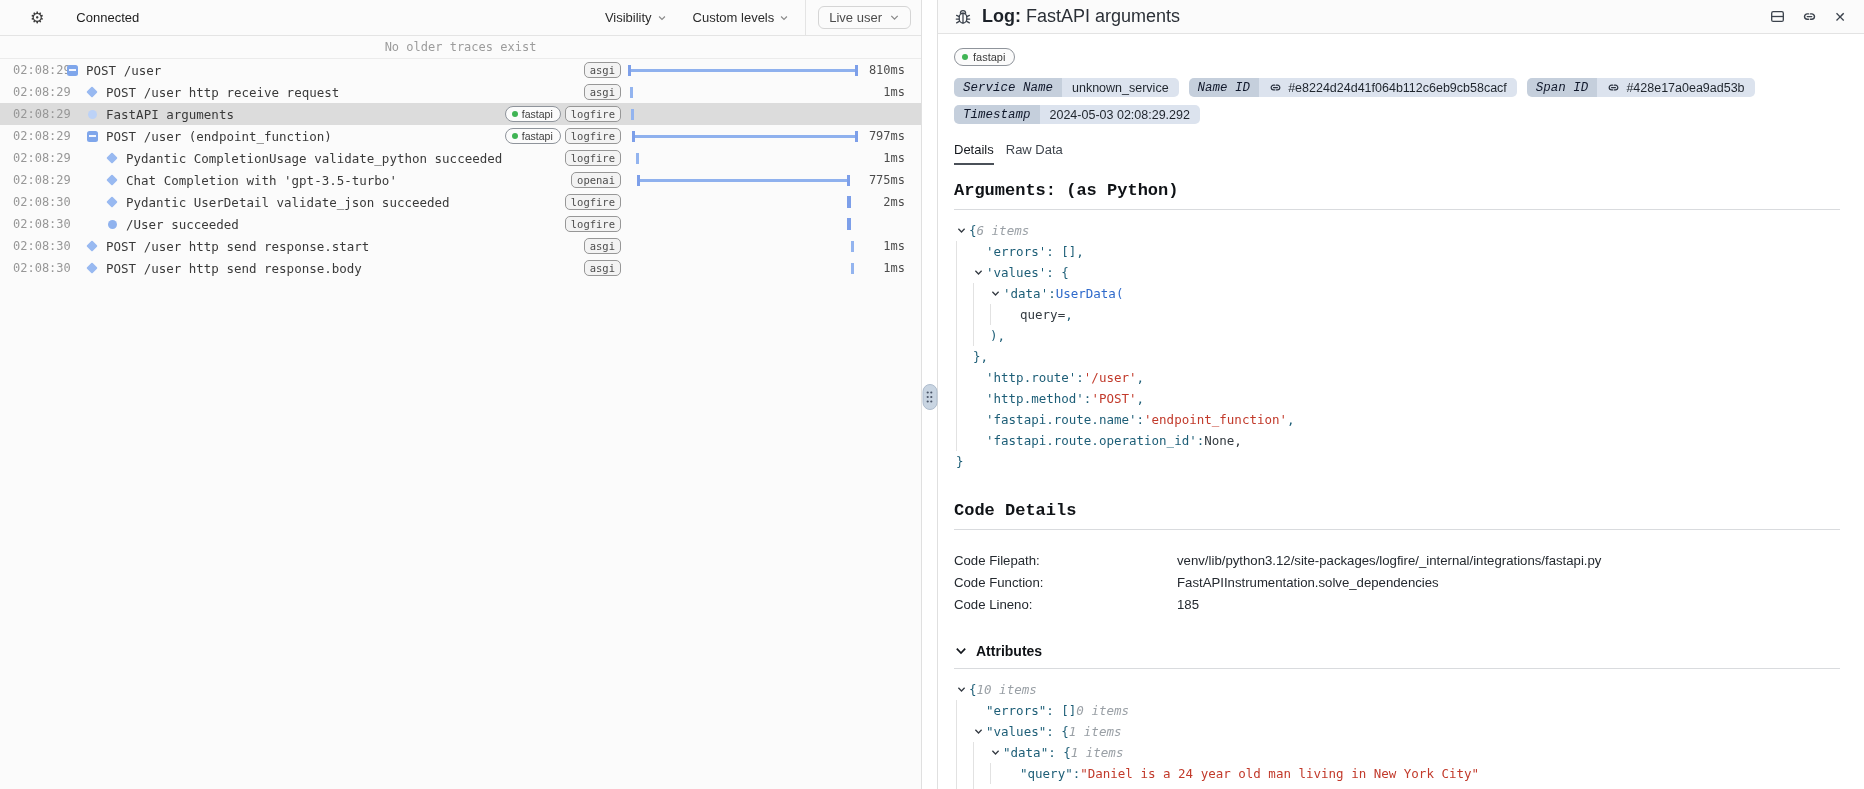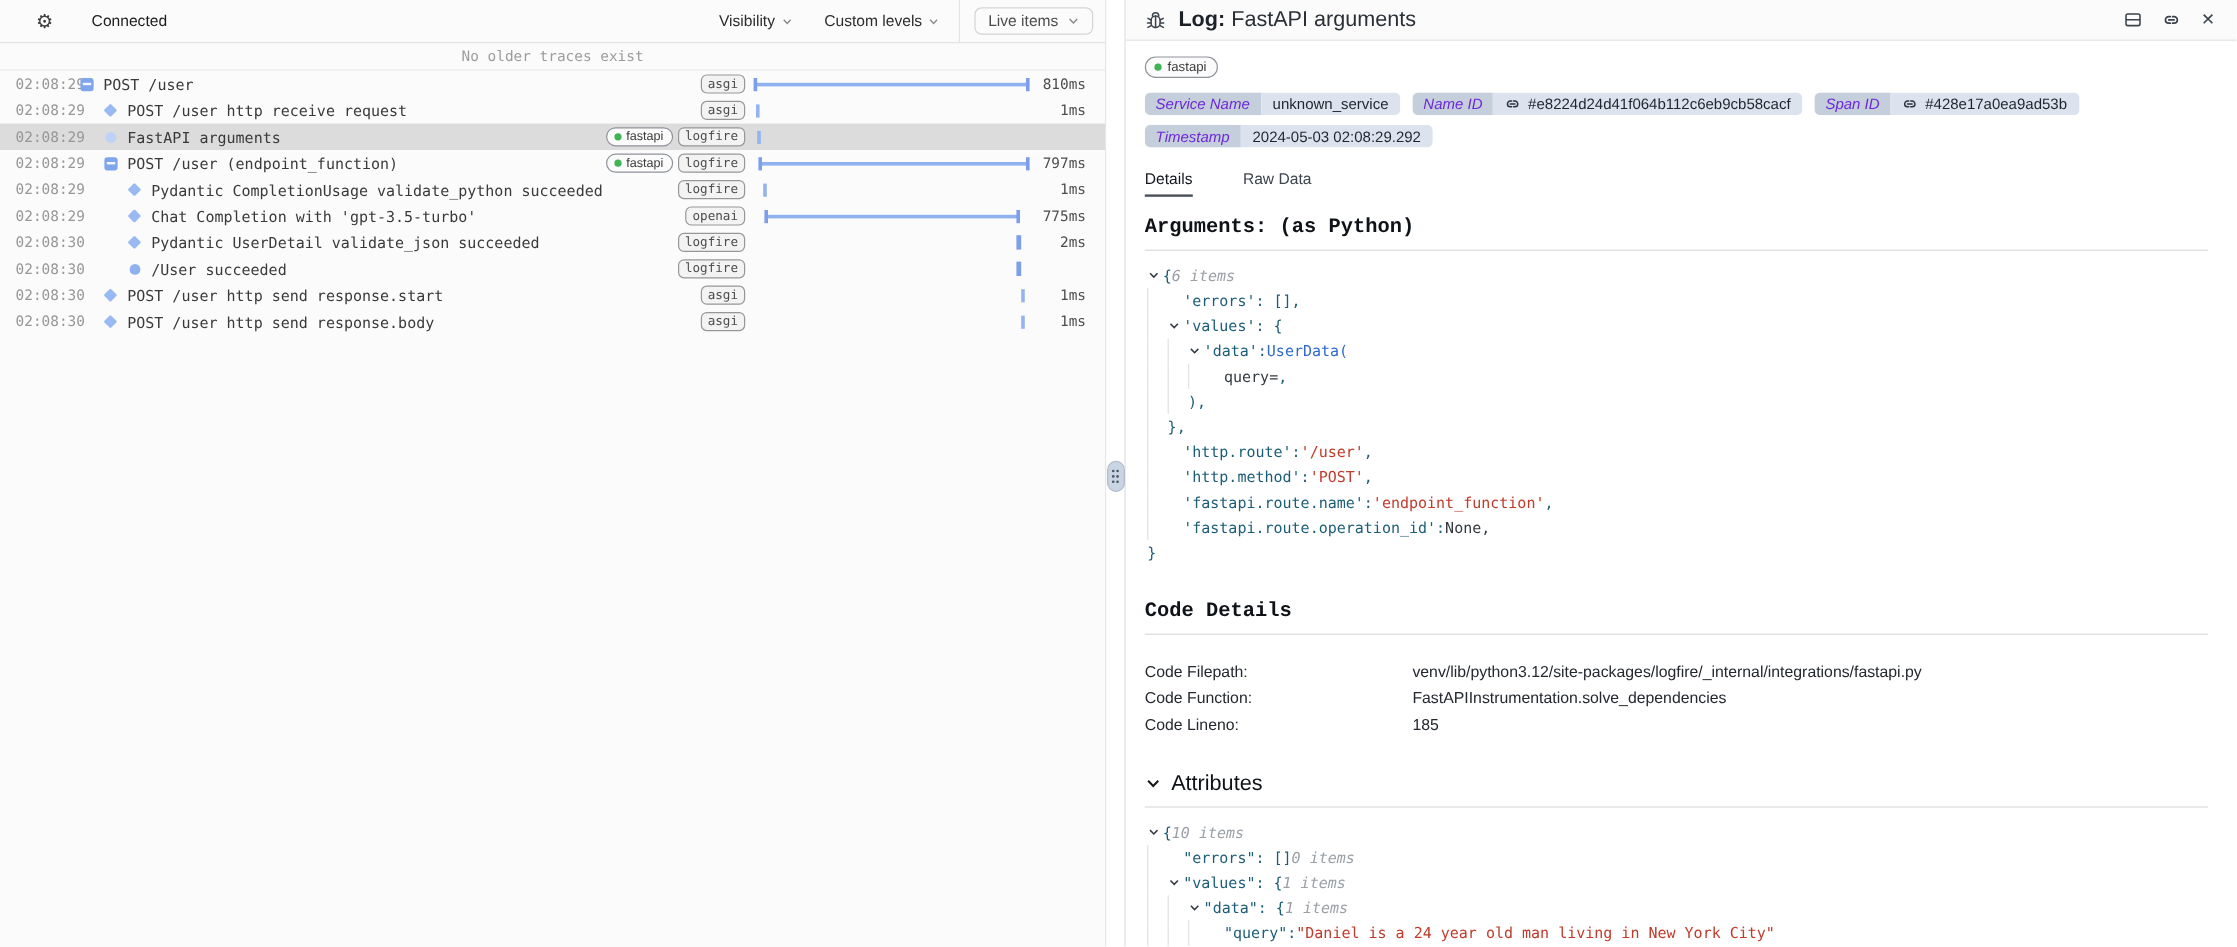--- a/index.html
+++ b/index.html
@@ -58,25 +58,25 @@
 .rp-title b{color:#1c2128;}
 .rp-icons{margin-left:auto;display:flex;align-items:center;gap:17px;color:#3c434d;}
 .rp-icon{display:flex;cursor:pointer;}
 .close-x{font-family:"DejaVu Sans",sans-serif;font-size:14px;color:#3c434d;line-height:1;cursor:pointer;}
 
 .rp-body{flex:1;overflow:hidden;padding:12px 24px 0 16px;}
 .tag-pill{display:inline-flex;align-items:center;gap:5px;font-size:11px;color:#3c3c3c;background:#fbfbfb;border:1px solid #8f949b;border-radius:999px;padding:2px 9px 2px 7px;}
 .chips-row{display:flex;align-items:center;gap:10px;margin-top:12px;flex-wrap:nowrap;}
 .chips-row + .chips-row{margin-top:8px;}
 .chip{display:flex;align-items:stretch;border-radius:5px;overflow:hidden;font-size:12.5px;}
-.chip-label{font-style:italic;background:#c5cfdc;color:#6d28d9;padding:2.5px 9px;display:flex;align-items:center;}
+.chip-label{font-style:italic;background:#c5cfdc;color:#0f172a;padding:2.5px 9px;display:flex;align-items:center;font-family:Liberation Mono, monospace;}
 .chip-value{background:#dce3ee;color:#1f252d;padding:0 10px;display:flex;align-items:center;gap:6px;}
 .link-ic{display:flex;color:#2b3340;}
 
-.tabs{display:flex;gap:42px;margin-top:18px;}
+.tabs{display:flex;gap:12px;margin-top:18px;}
 .tab{font-size:13px;color:#3f454d;padding-bottom:6px;cursor:pointer;border-bottom:2px solid transparent;}
 .tab.active{color:#14181e;border-bottom-color:#4a5058;}
 
 .h2{margin-top:16px;font-size:17px;font-weight:bold;color:#0f1216;font-family:Liberation Mono, monospace;}
 .hr{border:none;border-top:1px solid #d9dbde;margin:9px 0 10px 0;width:100%;}
 
 .code-block{font-family:"DejaVu Sans Mono",monospace;font-size:12.5px;line-height:21px;}
 .code-line{white-space:nowrap;display:flex;align-items:center;padding-left:2px;}
 .guide{display:inline-block;width:17px;height:21px;border-left:1px solid #e2e2e2;flex:none;}
 .chev{display:inline-flex;width:13px;color:#333a42;flex:none;cursor:pointer;}
@@ -86,21 +86,21 @@
 .tok-str{color:#c23a2b;}
 .tok-meta{color:#9aa0a6;font-style:italic;}
 .tok-cls{color:#2f6acb;}
 .tok-plain{color:#333a40;}
 
 .kv-table{margin-top:20px;}
 .kv-row{display:flex;line-height:22px;font-size:13.2px;color:#24292f;}
 .kv-label{width:223px;flex:none;}
 .kv-value{flex:1;white-space:nowrap;}
 
-.h3{margin-top:27px;display:flex;align-items:center;gap:8px;font-size:18px;font-weight:normal;color:#0f1216;cursor:pointer;}
+.h3{margin-top:27px;display:flex;align-items:center;gap:8px;font-size:14px;font-weight:bold;color:#0f1216;cursor:pointer;}
 .h3 .chev{width:14px;color:#14181e;}
 </style>
 </head>
 <body>
 
 <div id="app">
 
   <div class="left-panel">
     <div class="toolbar">
       <span class="gear">⚙</span>
@@ -117,21 +117,21 @@
         <span class="tb-dd">
           <span>Custom levels</span>
           <span class="chev-svg">
               <svg width="10" height="10" viewBox="0 0 12 12">
                 <path d="M2.5 4.2l3.5 3.6 3.5-3.6" fill="none" stroke="currentColor" stroke-width="1.4"></path>
               </svg>
             </span>
         </span>
         <span class="tb-sep"></span>
         <span class="live-tail">
-          <span>Live items</span>
+          <span>Live user</span>
           <span class="chev-svg">
               <svg width="11" height="11" viewBox="0 0 12 12">
                 <path d="M2.5 4.2l3.5 3.6 3.5-3.6" fill="none" stroke="currentColor" stroke-width="1.4"></path>
               </svg>
             </span>
         </span>
       </div>
     </div>
     <div class="notice-row">No older traces exist</div>
     <div class="trace-rows">

